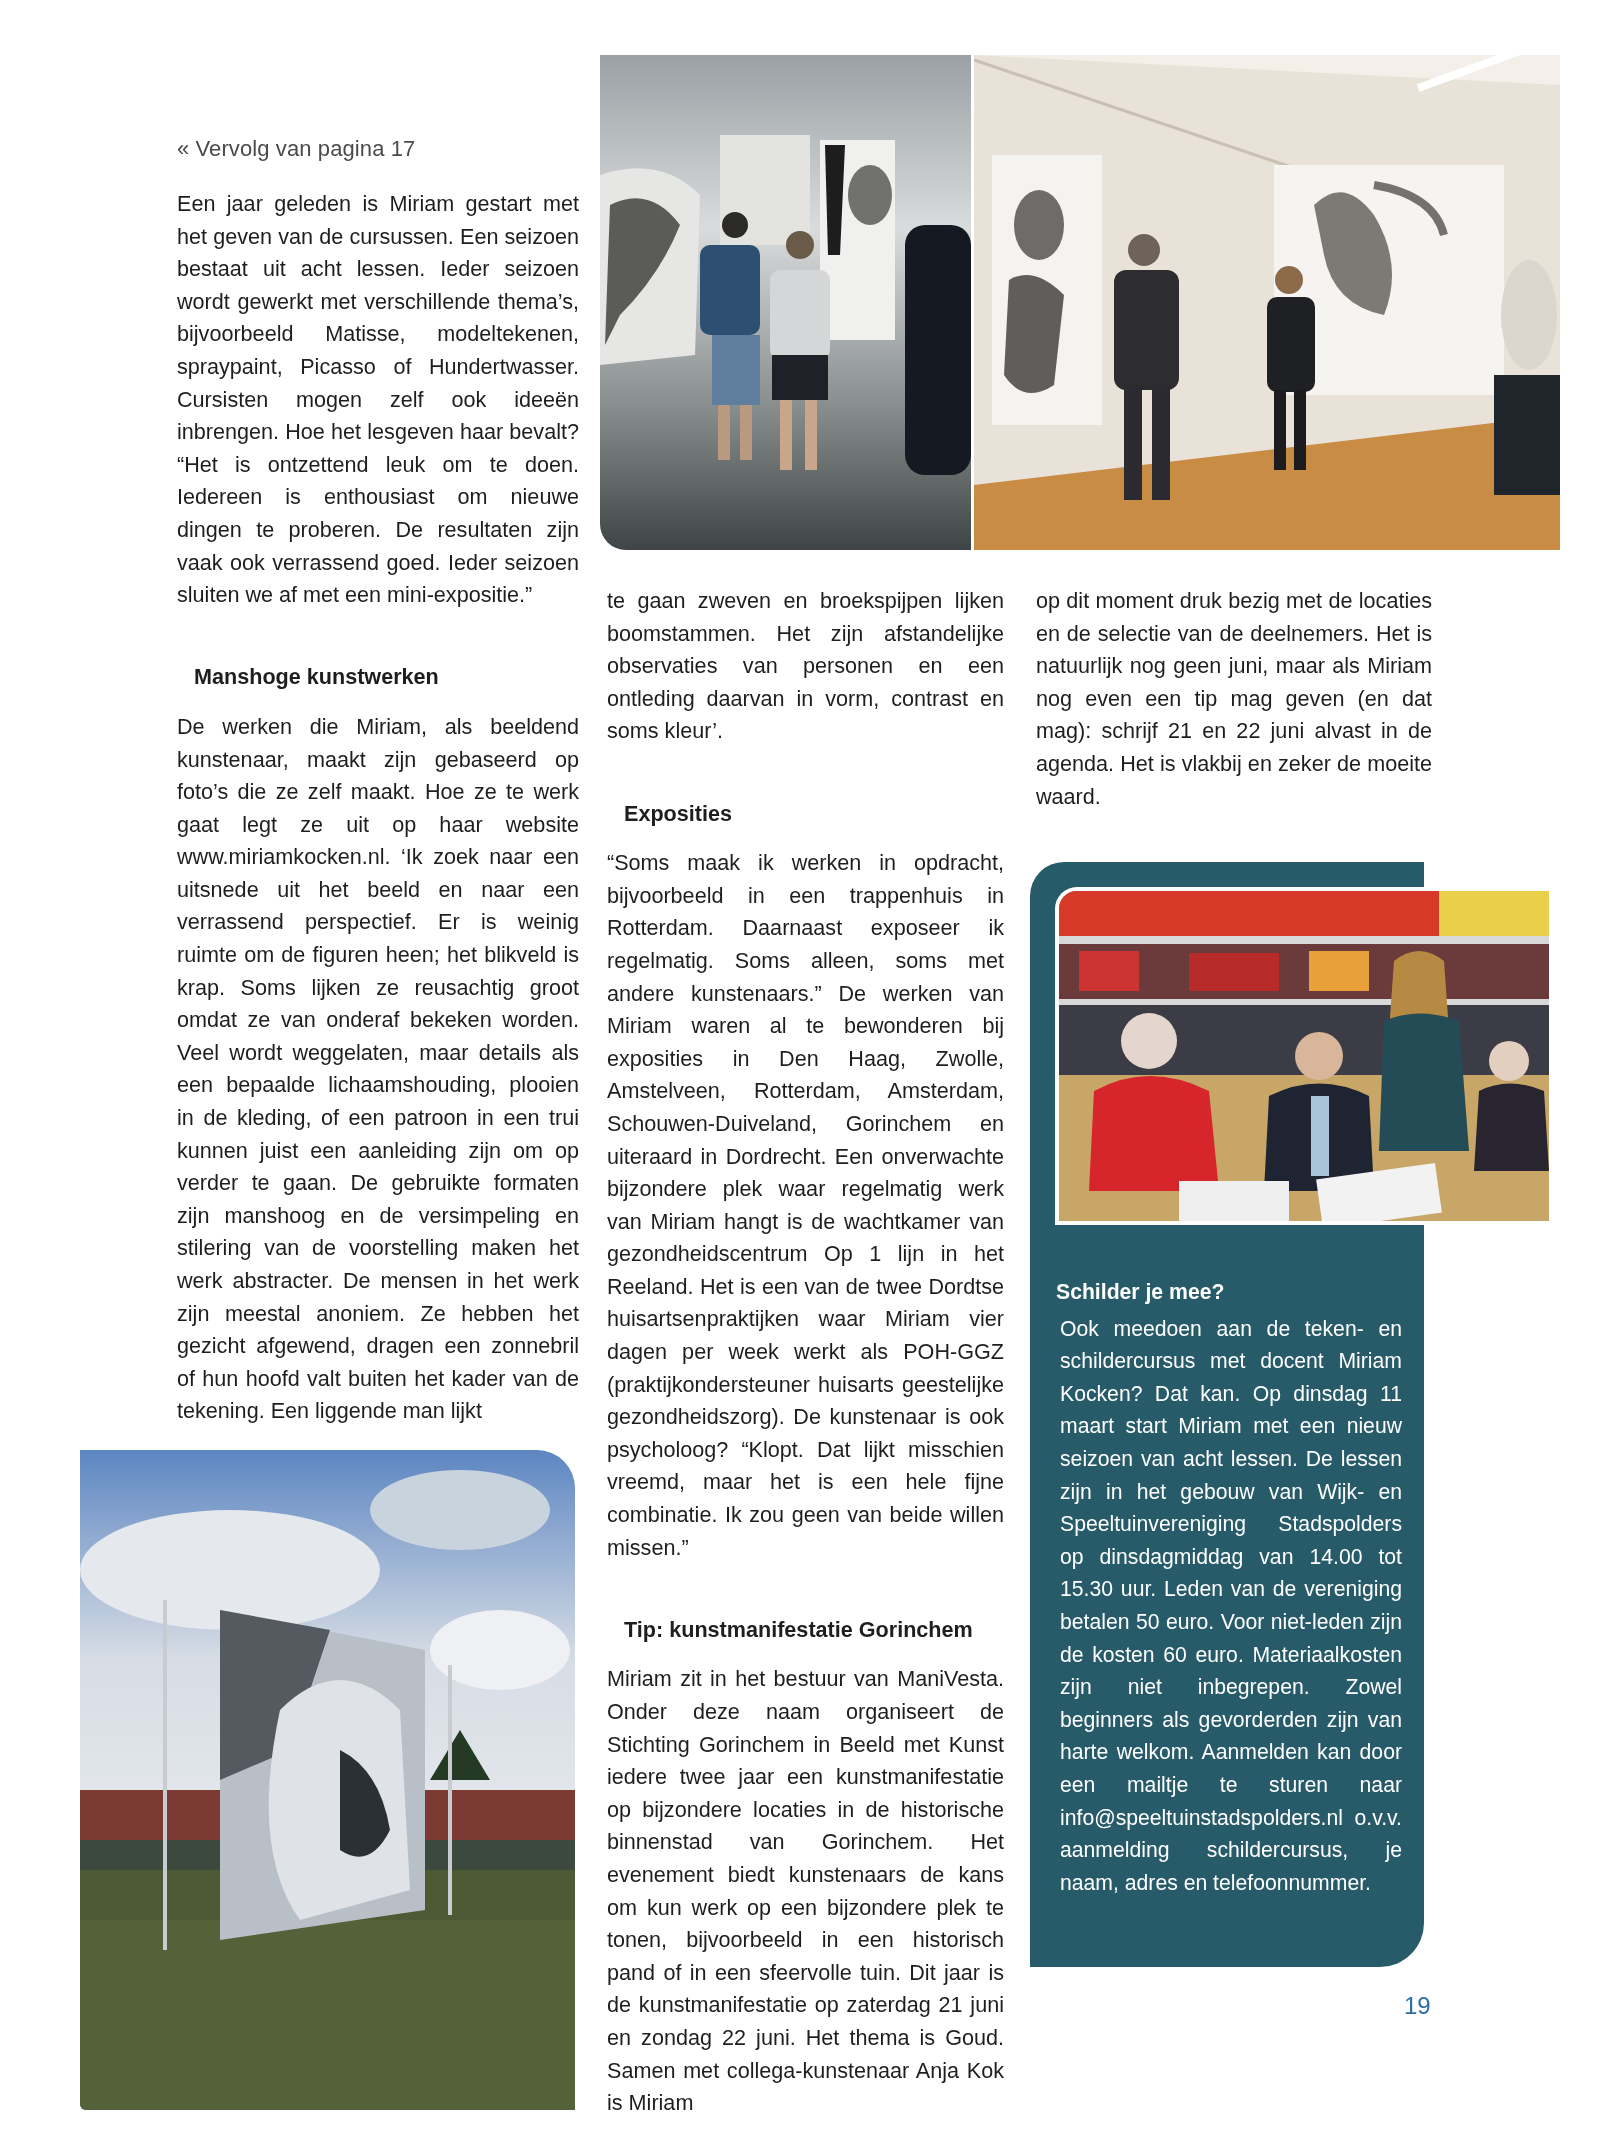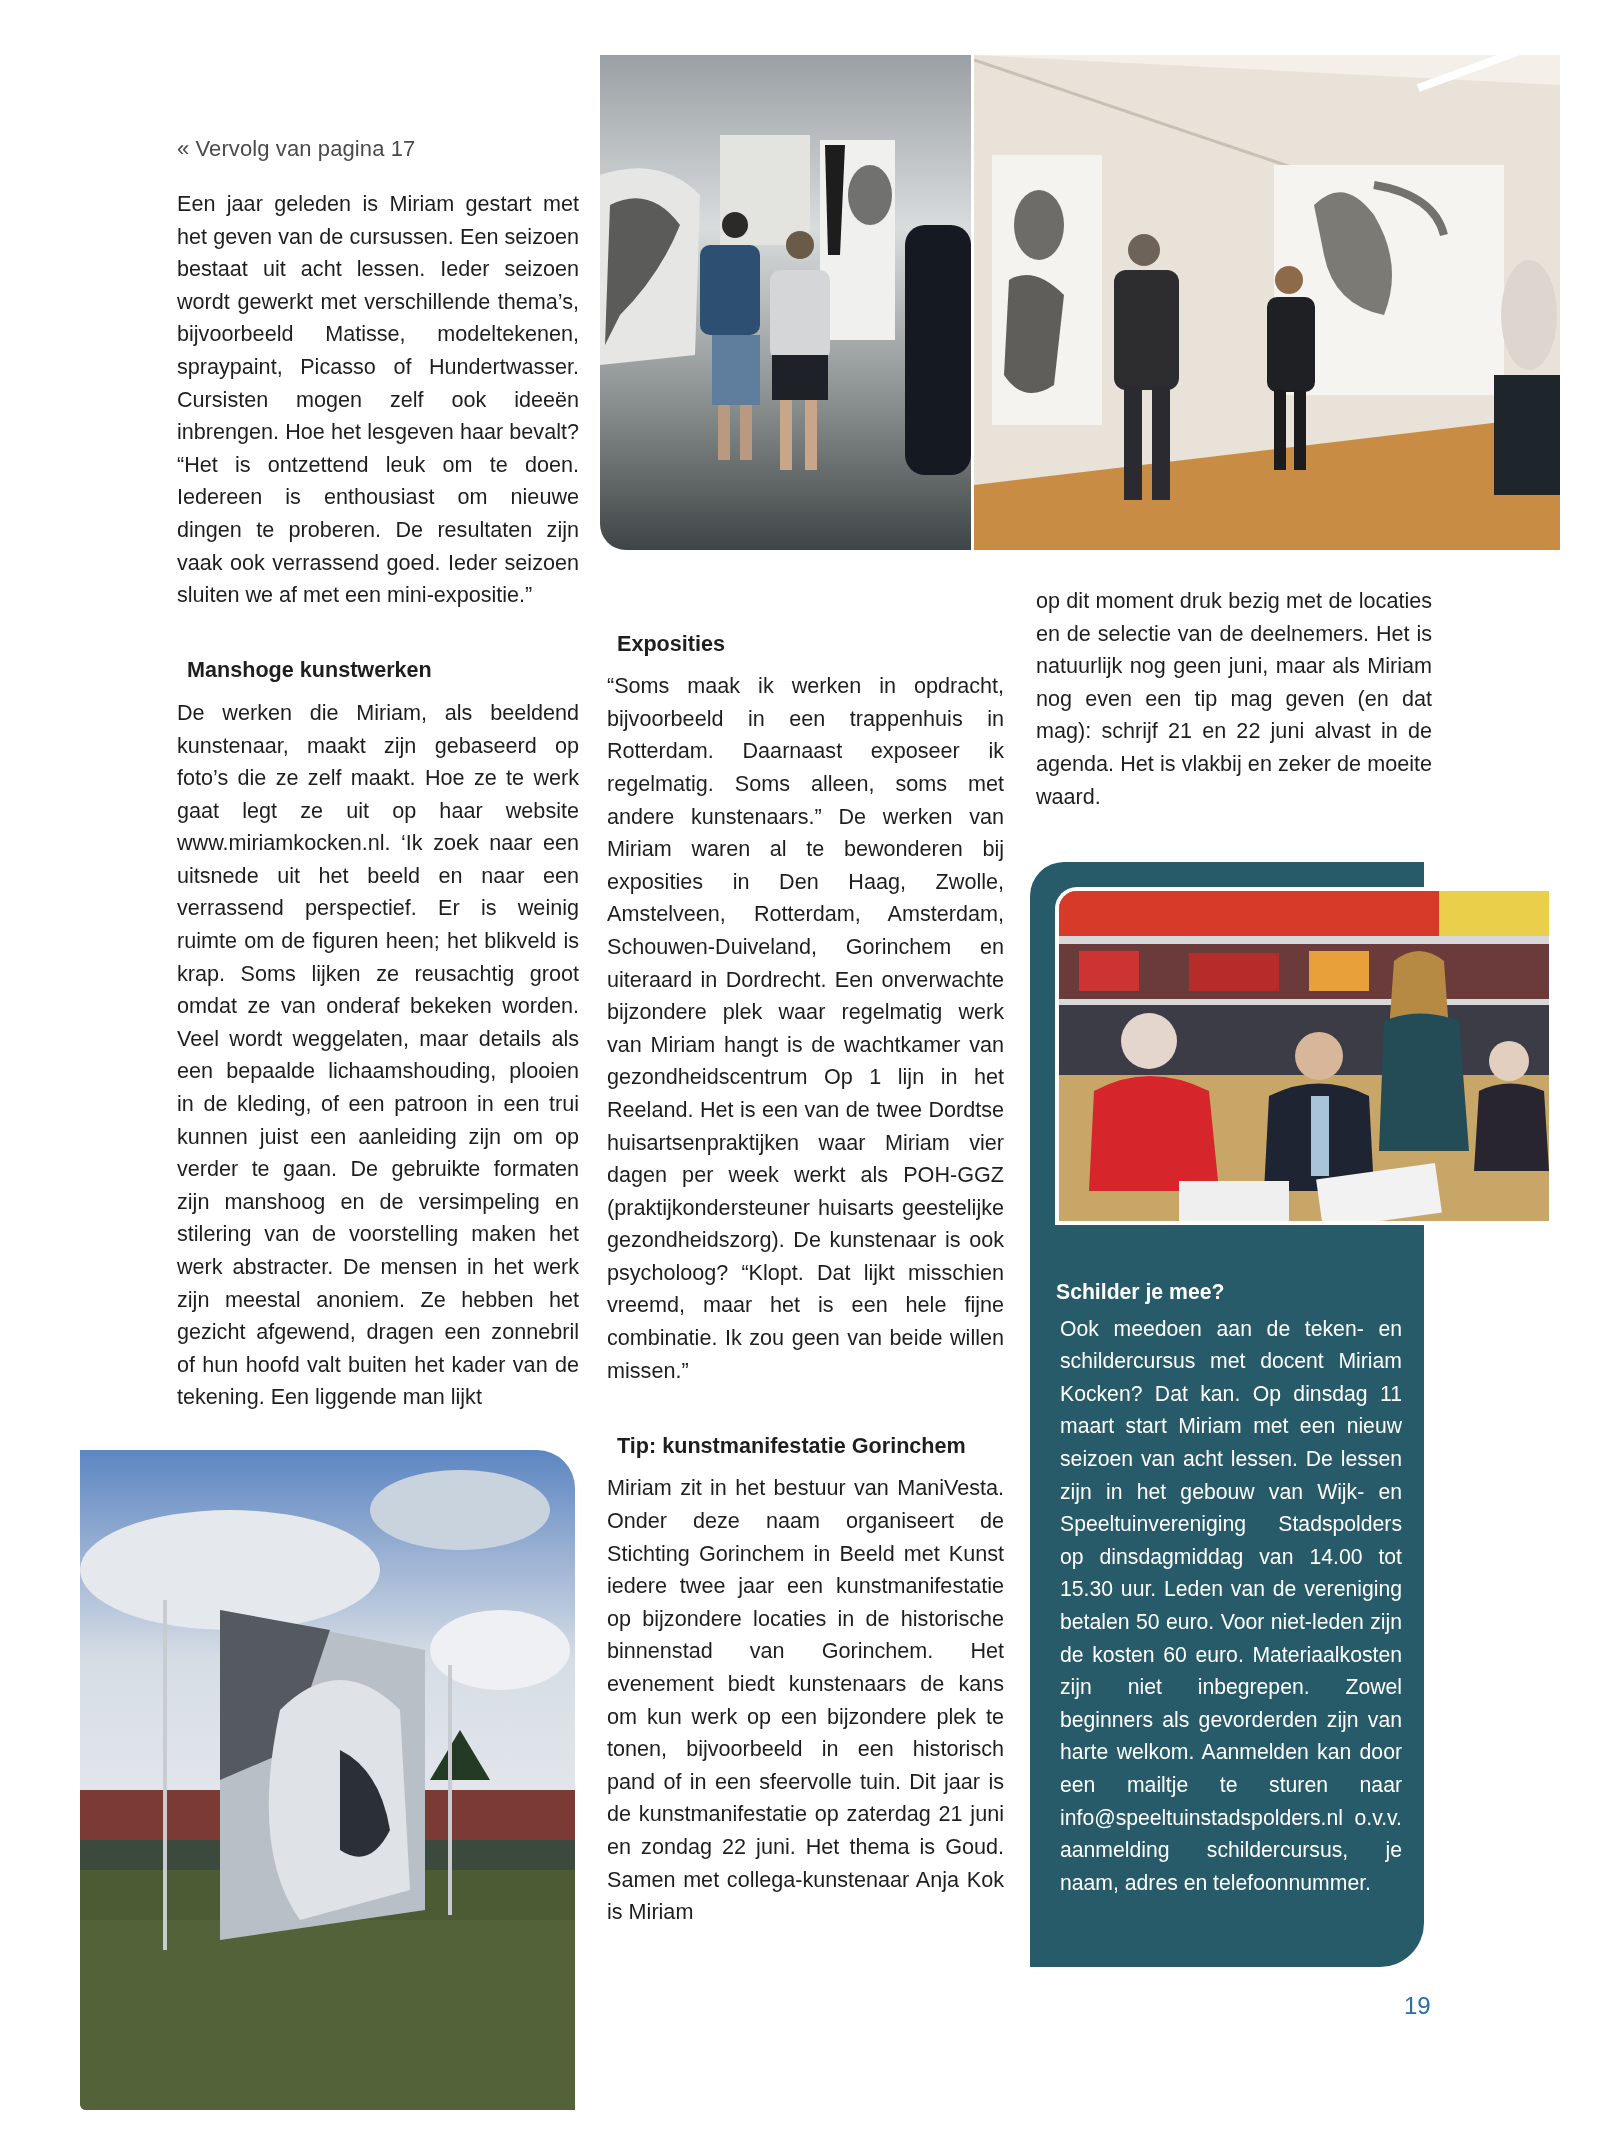--- a/index.html
+++ b/index.html
@@ -11,21 +11,21 @@
   .photo svg { width:100%; height:100%; display:block; }
 
   #photo-gallery-left { left:600px; top:55px; width:371px; height:495px; border-bottom-left-radius:26px; }
   #photo-gallery-right { left:974px; top:55px; width:586px; height:495px; }
   #photo-outdoor { left:80px; top:1450px; width:495px; height:660px; border-top-right-radius:38px; border-bottom-left-radius:6px; }
 
   
   .col { position:absolute; font-size:21.6px; line-height:32.6px; }
   .col p { margin:0; }
   .col .just { text-align:justify; text-align-last:left; }
-  .col h3 { margin:10px; font-size:21.6px; line-height:32.6px; font-weight:bold; }
+  .col h3 { margin:17px; font-size:21.6px; line-height:32.6px; font-weight:bold; }
   .gap { height:32.6px; }
 
   #col-left  { left:177px; top:188px; width:402px; }
   #col-mid   { left:607px; top:585px; width:397px; }
   #col-right { left:1036px; top:585px; width:396px; }
 
   #continued { position:absolute; left:177px; top:136px; font-size:22px; color:#4a4a4a; letter-spacing:0.1px; }
 
   
   #info-box { position:absolute; left:1030px; top:862px; width:394px; height:1105px;
@@ -137,20 +137,21 @@
 <div id="continued">« Vervolg van pagina 17</div>
 
 <div class="col" id="col-left">
   <p class="just">Een jaar geleden is Miriam gestart met het geven van de cursussen. Een seizoen bestaat uit acht lessen. Ieder seizoen wordt gewerkt met verschillende thema’s, bijvoorbeeld Matisse, modeltekenen, spraypaint, Picasso of Hundertwasser. Cursisten mogen zelf ook ideeën inbrengen. Hoe het lesgeven haar bevalt? “Het is ontzettend leuk om te doen. Iedereen is enthousiast om nieuwe dingen te proberen. De resultaten zijn vaak ook verrassend goed. Ieder seizoen sluiten we af met een mini-expositie.”</p>
   <div class="gap"></div>
   <h3>Manshoge kunstwerken</h3>
   <p class="just">De werken die Miriam, als beeldend kunstenaar, maakt zijn gebaseerd op foto’s die ze zelf maakt. Hoe ze te werk gaat legt ze uit op haar website www.miriamkocken.nl. ‘Ik zoek naar een uitsnede uit het beeld en naar een verrassend perspectief. Er is weinig ruimte om de figuren heen; het blikveld is krap. Soms lijken ze reusachtig groot omdat ze van onderaf bekeken worden. Veel wordt weggelaten, maar details als een bepaalde lichaamshouding, plooien in de kleding, of een patroon in een trui kunnen juist een aanleiding zijn om op verder te gaan. De gebruikte formaten zijn manshoog en de versimpeling en stilering van de voorstelling maken het werk abstracter. De mensen in het werk zijn meestal anoniem. Ze hebben het gezicht afgewend, dragen een zonnebril of hun hoofd valt buiten het kader van de tekening. Een liggende man lijkt</p>
 </div>
 
 <div class="col" id="col-mid">
+  <p class="just">te gaan zweven en broekspijpen lijken boomstammen. Het zijn afstandelijke observaties van personen en een ontleding daarvan in vorm, contrast en soms kleur’.</p>
   <div class="gap"></div>
   <h3>Exposities</h3>
   <p class="just">“Soms maak ik werken in opdracht, bijvoorbeeld in een trappenhuis in Rotterdam. Daarnaast exposeer ik regelmatig. Soms alleen, soms met andere kunstenaars.” De werken van Miriam waren al te bewonderen bij exposities in Den Haag, Zwolle, Amstelveen, Rotterdam, Amsterdam, Schouwen-Duiveland, Gorinchem en uiteraard in Dordrecht. Een onverwachte bijzondere plek waar regelmatig werk van Miriam hangt is de wachtkamer van gezondheidscentrum Op 1 lijn in het Reeland. Het is een van de twee Dordtse huisartsenpraktijken waar Miriam vier dagen per week werkt als POH-GGZ (praktijkondersteuner huisarts geestelijke gezondheidszorg). De kunstenaar is ook psycholoog? “Klopt. Dat lijkt misschien vreemd, maar het is een hele fijne combinatie. Ik zou geen van beide willen missen.”</p>
   <div class="gap"></div>
   <h3>Tip: kunstmanifestatie Gorinchem</h3>
   <p class="just">Miriam zit in het bestuur van ManiVesta. Onder deze naam organiseert de Stichting Gorinchem in Beeld met Kunst iedere twee jaar een kunstmanifestatie op bijzondere locaties in de historische binnenstad van Gorinchem. Het evenement biedt kunstenaars de kans om kun werk op een bijzondere plek te tonen, bijvoorbeeld in een historisch pand of in een sfeervolle tuin. Dit jaar is de kunstmanifestatie op zaterdag 21 juni en zondag 22 juni. Het thema is Goud. Samen met collega-kunstenaar Anja Kok is Miriam</p>
 </div>
 
 <div class="col" id="col-right">
   <p class="just">op dit moment druk bezig met de locaties en de selectie van de deelnemers. Het is natuurlijk nog geen juni, maar als Miriam nog even een tip mag geven (en dat mag): schrijf 21 en 22 juni alvast in de agenda. Het is vlakbij en zeker de moeite waard.</p>

